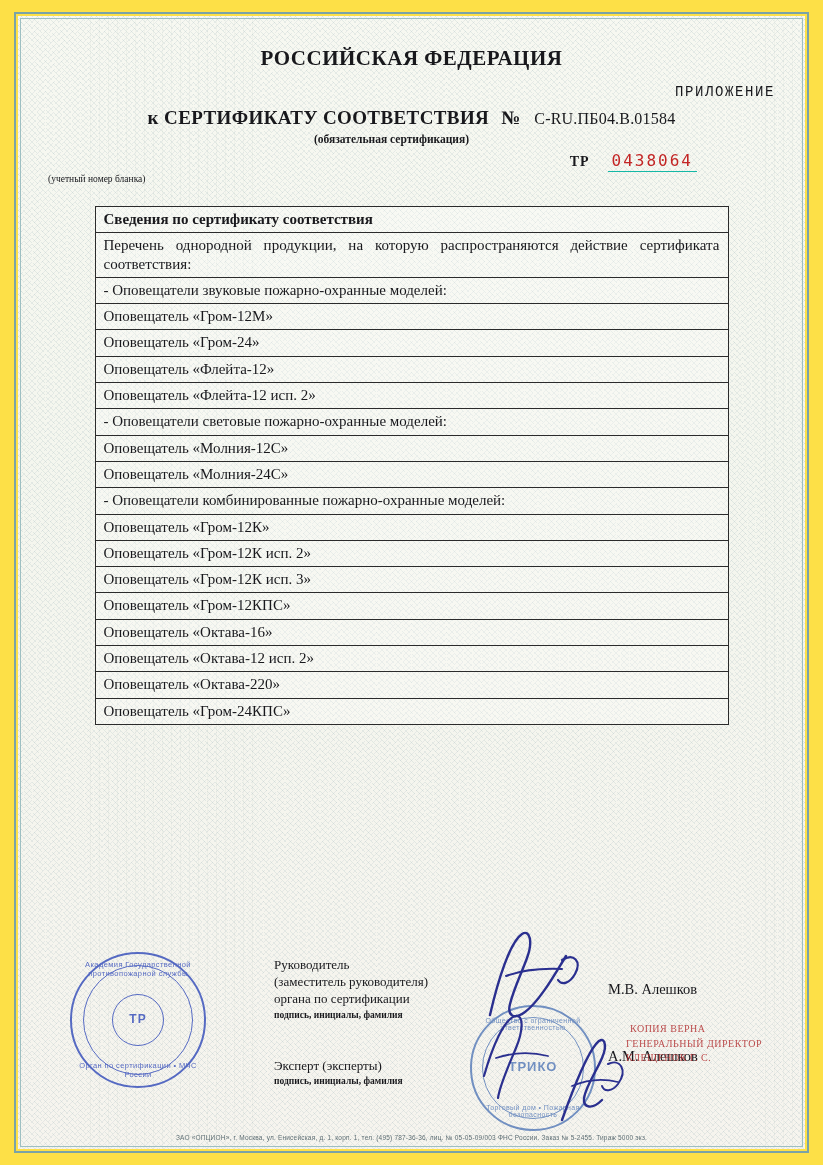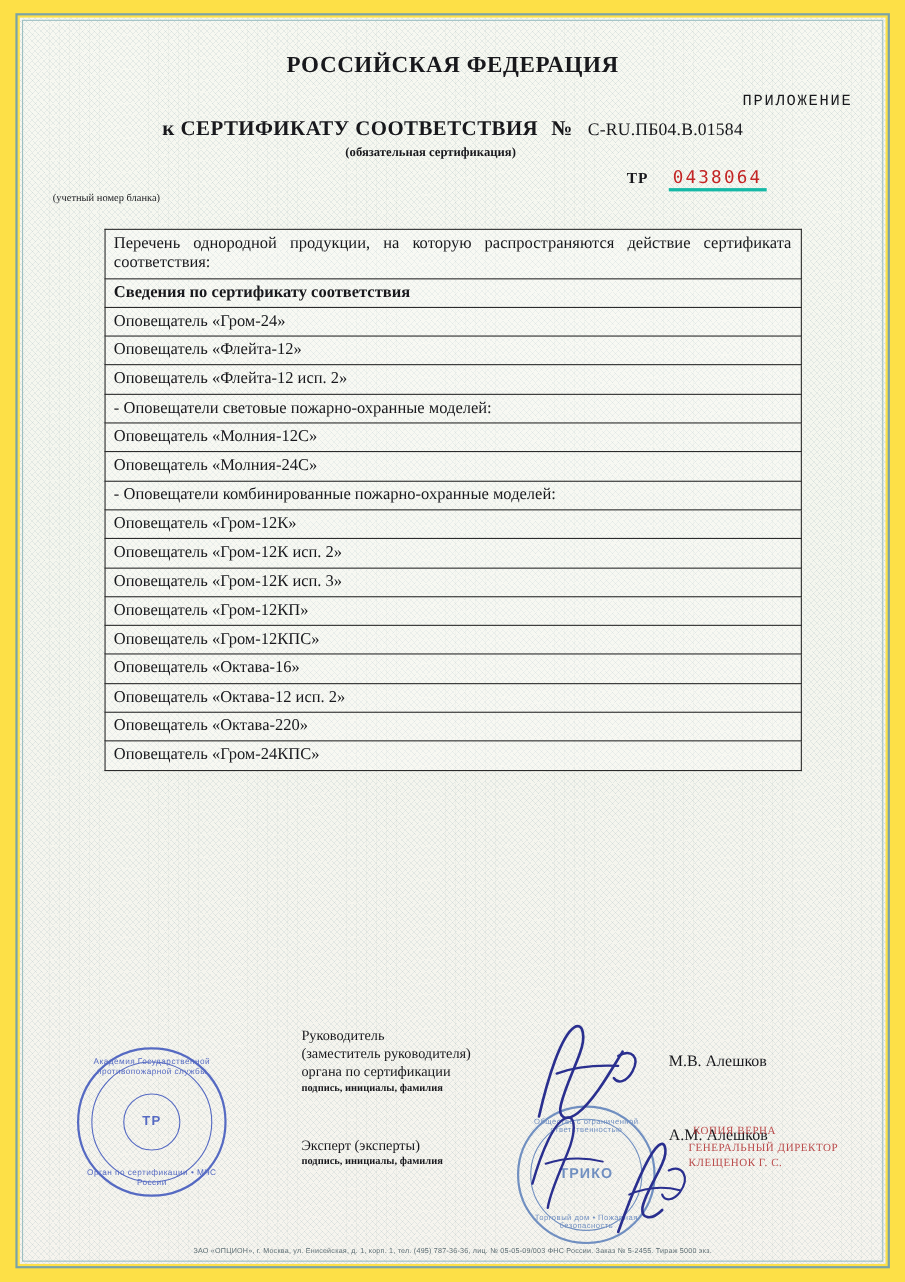--- a/index.html
+++ b/index.html
@@ -102,21 +102,21 @@
     font-weight: bold;
     font-size: 14px;
     letter-spacing: 1px;
   }
   .blank-no {
     color: #c32525;
     font-family: "DejaVu Sans Mono", monospace;
     font-size: 16px;
     letter-spacing: 2px;
     margin-left: 18px;
-    border-bottom: 3px solid #14b8a6;
+    border-bottom: 1px solid #14b8a6;
     padding: 0 4px 1px 4px;
   }
   .blank-caption {
     text-align: left;
     font-size: 9.5px;
     padding-right: 60px;
     margin-top: 2px;
   }
   table.list {
     width: 634px;
@@ -265,25 +265,31 @@
 
     <div class="tr-row">
       <span class="tr-label">ТР</span>
       <span class="blank-no">0438064</span>
     </div>
     <div class="blank-caption">(учетный номер бланка)</div>
 
     <table class="list">
       <tbody>
         <tr>
+          <td class="head">Сведения по сертификату соответствия</td>
+        </tr>
+        <tr>
           <td class="intro">Перечень однородной продукции, на которую распространяются действие сертификата соответствия:</td>
         </tr>
         <tr>
-          <td class="head">Сведения по сертификату соответствия</td>
-        </tr>
+            <td>- Оповещатели звуковые пожарно-охранные моделей:</td>
+          </tr>
+        <tr>
+            <td>Оповещатель «Гром-12М»</td>
+          </tr>
         <tr>
             <td>Оповещатель «Гром-24»</td>
           </tr>
         <tr>
             <td>Оповещатель «Флейта-12»</td>
           </tr>
         <tr>
             <td>Оповещатель «Флейта-12 исп. 2»</td>
           </tr>
         <tr>
@@ -299,23 +305,20 @@
             <td>- Оповещатели комбинированные пожарно-охранные моделей:</td>
           </tr>
         <tr>
             <td>Оповещатель «Гром-12К»</td>
           </tr>
         <tr>
             <td>Оповещатель «Гром-12К исп. 2»</td>
           </tr>
         <tr>
             <td>Оповещатель «Гром-12К исп. 3»</td>
-          </tr>
-        <tr>
-            <td>Оповещатель «Гром-12КП»</td>
           </tr>
         <tr>
             <td>Оповещатель «Гром-12КПС»</td>
           </tr>
         <tr>
             <td>Оповещатель «Октава-16»</td>
           </tr>
         <tr>
             <td>Оповещатель «Октава-12 исп. 2»</td>
           </tr>

